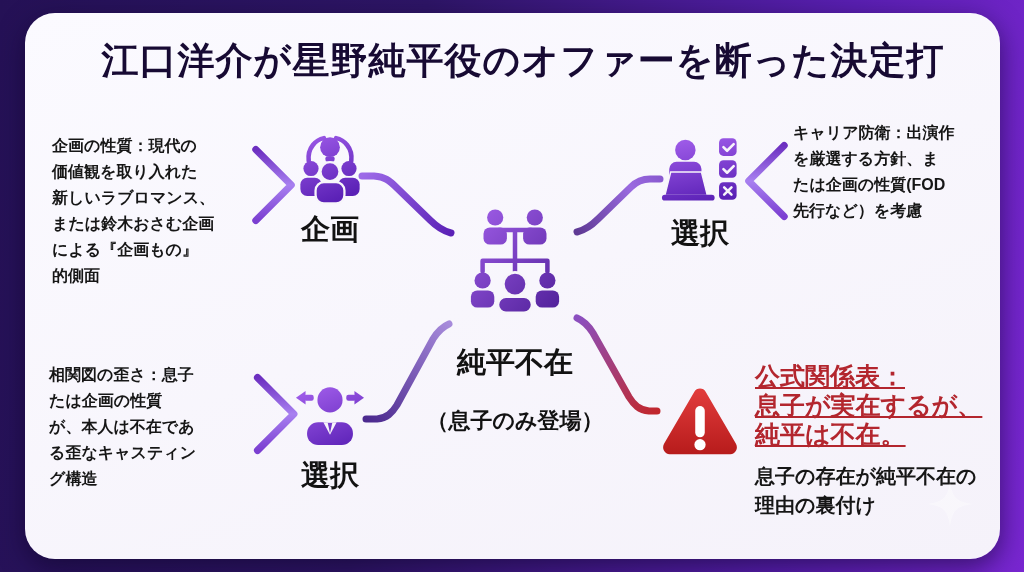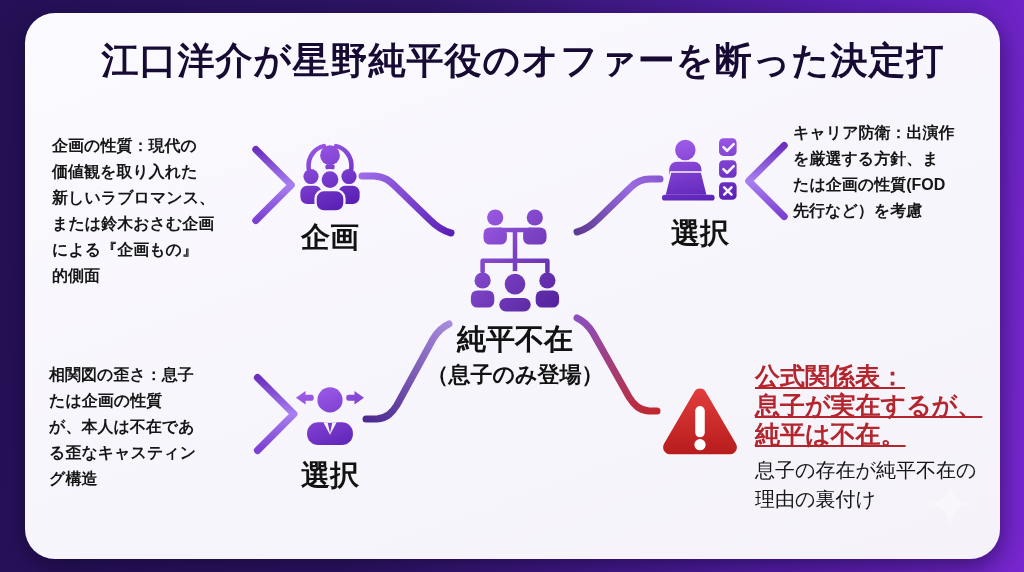--- a/index.html
+++ b/index.html
@@ -24,21 +24,21 @@
   }
   .connectors{position:absolute;left:0;top:0;pointer-events:none;}
   .arrow{position:absolute;}
   .node{position:absolute;display:flex;flex-direction:column;align-items:center;}
   .node-label{font-size:29px;font-weight:800;color:#121212;margin-top:2px;white-space:nowrap;}
   .label-red{color:#b3262e;font-size:30px;}
   .center-label1{font-size:29px;font-weight:800;color:#121212;margin-top:6px;white-space:nowrap;}
   .center-label2{font-size:22px;font-weight:800;color:#121212;white-space:nowrap;}
   .br-text{position:absolute;left:755px;top:362px;width:255px;}
   .br-red{color:#b3262e;font-size:25px;line-height:29px;font-weight:800;white-space:pre-line;margin:0;text-decoration:underline;}
-  .br-black{color:#161616;font-size:20px;line-height:29px;font-weight:400;white-space:pre-line;margin:7px 0 0;}
+  .br-black{color:#161616;font-size:20px;line-height:29px;font-weight:700;white-space:pre-line;margin:13px 0 0;}
   .sparkle{position:absolute;left:928px;top:482px;opacity:.38;}
 </style>
 </head>
 <body>
 
 <div class="stage">
   <div class="card"></div>
 
   <h1 class="title">江口洋介が星野純平役のオファーを断った決定打</h1>
 
@@ -81,21 +81,21 @@
       <linearGradient id="ag1" x1="0" y1="0" x2="0" y2="1">
         <stop offset="0" stop-color="#6c2fc0"></stop>
           <stop offset=".5" stop-color="#a880f0"></stop>
           <stop offset="1" stop-color="#7b3fd1"></stop>
       </linearGradient>
     </defs>
     <line x1="4" y1="46" x2="34" y2="46" stroke="url(#ag1)" stroke-width="7" stroke-linecap="round"></line>
     <path d="M20,8 L58,46 L20,84" fill="none" stroke="url(#ag1)" stroke-width="7.5" stroke-linecap="round" stroke-linejoin="round"></path>
   </svg>
 
-  <div class="node" style="left:286px;top:134px;width:88px;">
+  <div class="node" style="left:286px;top:126px;width:88px;">
     <svg width="76" height="82" viewBox="0 0 100 100">
       <defs>
         <linearGradient id="ig1" gradientUnits="userSpaceOnUse" x1="0" y1="0" x2="40" y2="100">
           <stop offset="0" stop-color="#a763ef"></stop>
             <stop offset="1" stop-color="#5b21b6"></stop>
         </linearGradient>
       </defs>
       <path d="M22,42 C20,24 32,14 42,12" fill="none" stroke="url(#ig1)" stroke-width="6" stroke-linecap="round"></path>
       <path d="M78,42 C80,24 68,14 58,12" fill="none" stroke="url(#ig1)" stroke-width="6" stroke-linecap="round"></path>
       <circle cx="50" cy="24" r="13" fill="url(#ig1)"></circle>
@@ -103,21 +103,21 @@
       <circle cx="25" cy="52" r="10" fill="url(#ig1)"></circle>
       <rect x="11" y="64" width="28" height="24" rx="9" fill="url(#ig1)"></rect>
       <circle cx="75" cy="52" r="10" fill="url(#ig1)"></circle>
       <rect x="61" y="64" width="28" height="24" rx="9" fill="url(#ig1)"></rect>
       <circle cx="50" cy="56" r="12.5" fill="url(#ig1)" stroke="#f7f5fa" stroke-width="3"></circle>
       <rect x="31" y="70" width="38" height="28" rx="11" fill="url(#ig1)" stroke="#f7f5fa" stroke-width="3"></rect>
     </svg>
     <div class="node-label">企画</div>
   </div>
 
-  <div class="node" style="left:420px;top:202px;width:190px;">
+  <div class="node" style="left:420px;top:202px;width:190px;gap:23px;">
     <svg width="108" height="112" viewBox="0 0 120 122">
       <defs>
         <linearGradient id="ig2" gradientUnits="userSpaceOnUse" x1="0" y1="0" x2="120" y2="122">
           <stop offset="0" stop-color="#a763ef"></stop>
             <stop offset="1" stop-color="#4c1d95"></stop>
         </linearGradient>
       </defs>
       <path d="M42,30 H78 M60,30 V84 M24,76 V64 H96 V76" fill="none" stroke="url(#ig2)" stroke-width="5" stroke-linecap="round" stroke-linejoin="round"></path>
       <circle cx="38" cy="16" r="9" fill="url(#ig2)"></circle>
       <rect x="25" y="27" width="26" height="19" rx="7" fill="url(#ig2)"></rect>

